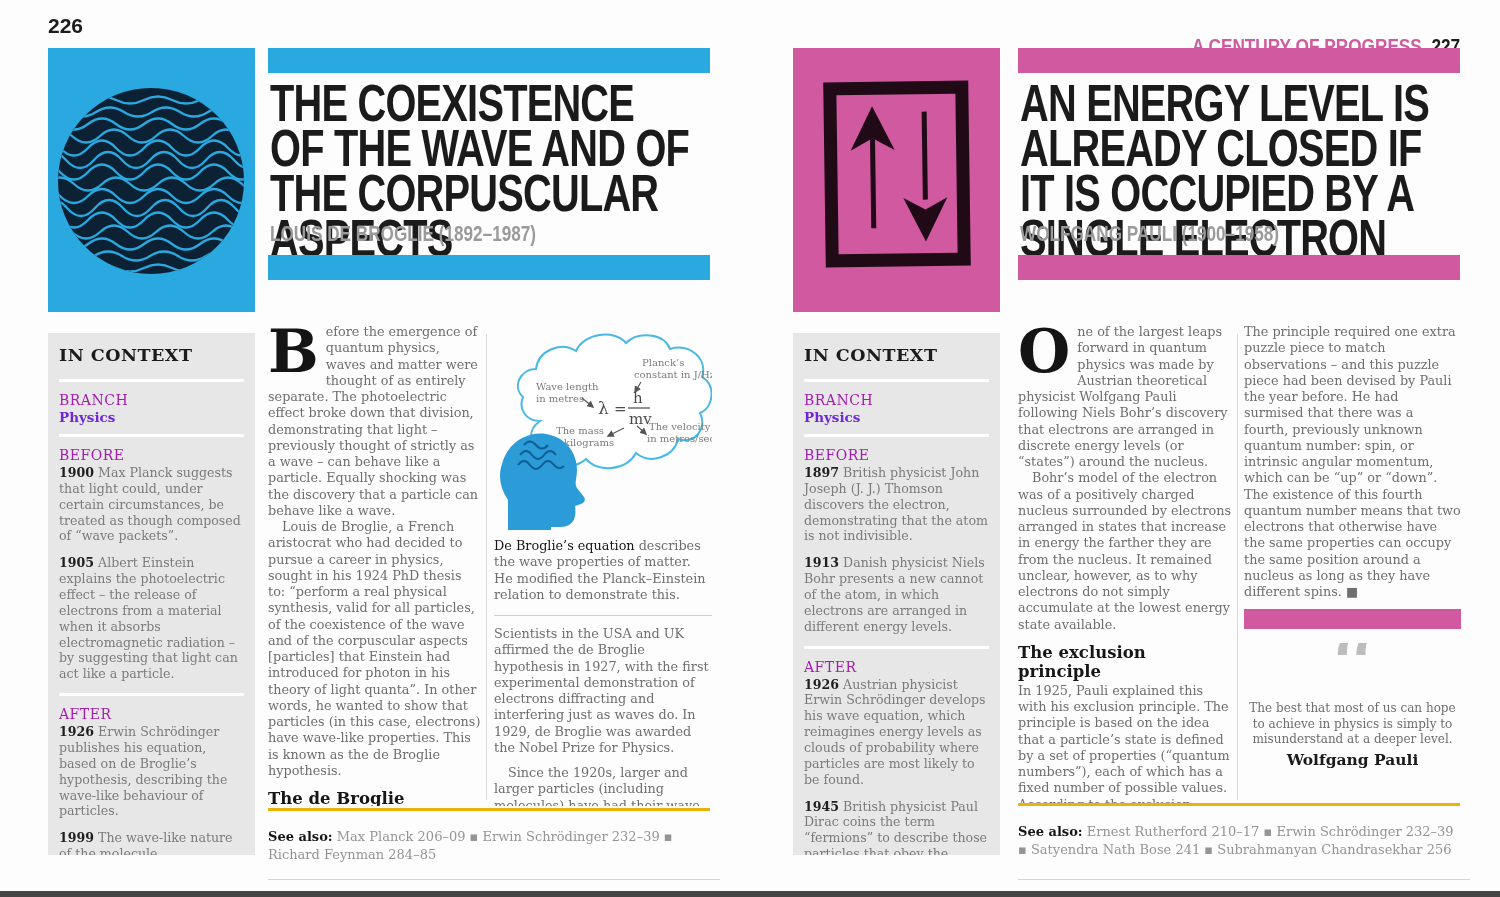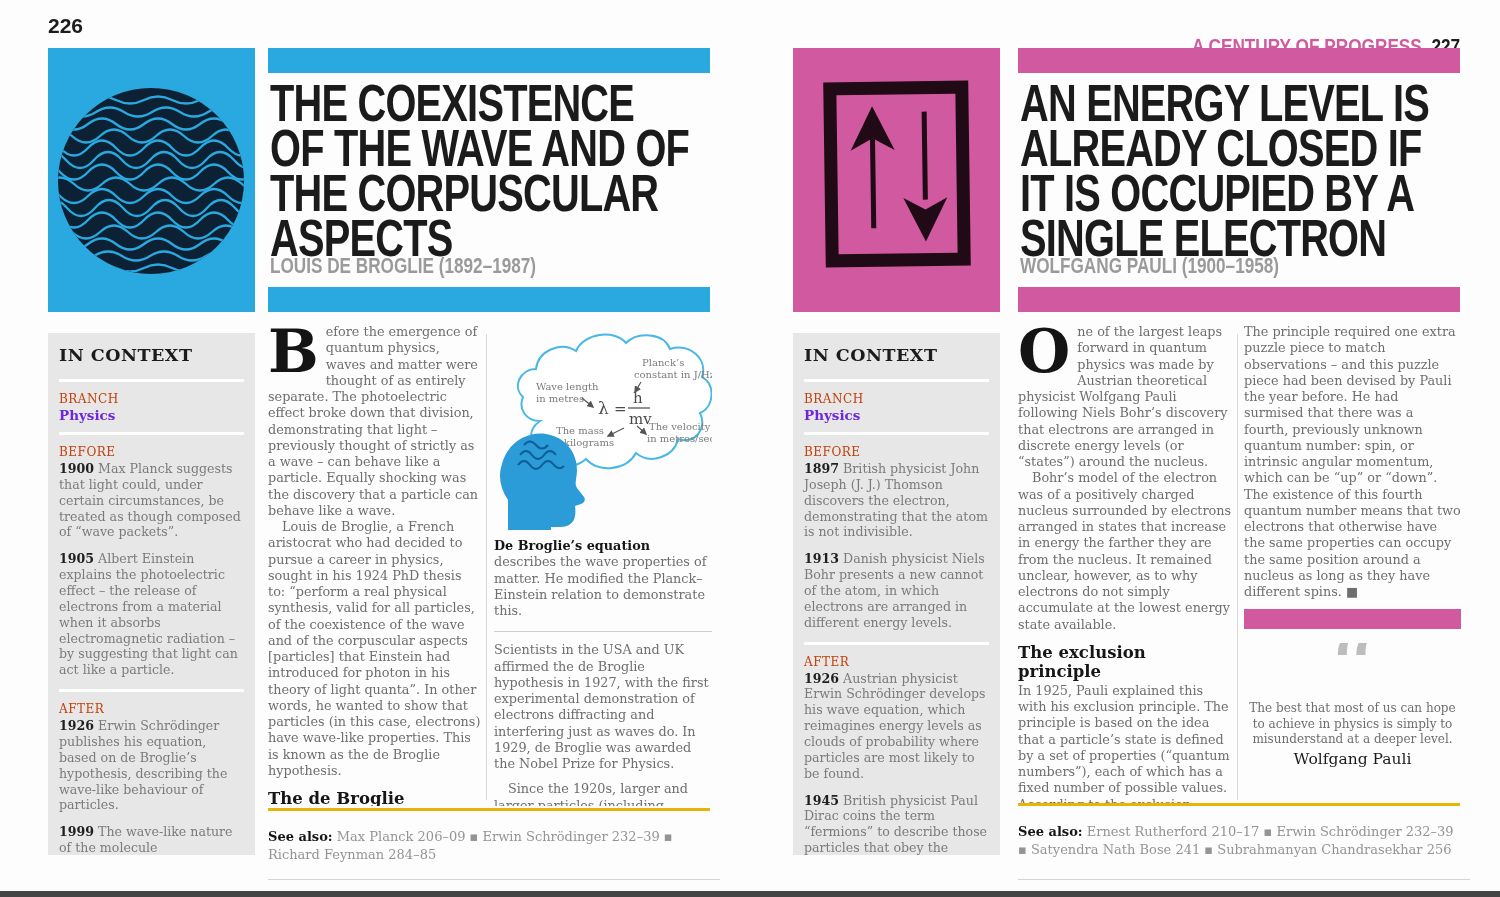--- a/index.html
+++ b/index.html
@@ -3,71 +3,71 @@
 <meta charset="utf-8">
 <style>
   * { margin:0; padding:0; box-sizing:border-box; }
   html,body { width:1500px; height:897px; background:#fdfdfd; overflow:hidden; }
   body { position:relative; font-family:"DejaVu Serif", serif; }
 
   .pagenum { position:absolute; font-family:"Liberation Sans",sans-serif; font-weight:700; font-size:21px; color:#1d1d1d; }
 
   
   .hero-img { position:absolute; width:207px; height:264px; }
-  .titleblock { position:absolute; width:442px; height:264px; }
+  .titleblock { position:absolute; width:442px; height:232px; }
   .cbar { position:absolute; left:0; width:100%; height:25px; }
   .cbar.top { top:0; }
   .cbar.bot { bottom:0; }
   .titlelines { position:absolute; top:33px; left:2px; }
   .titleline { height:45px; }
   .cond { display:inline-block; transform:scaleX(0.78); transform-origin:left top; white-space:nowrap;
           font-family:"Liberation Sans",sans-serif; font-weight:700; letter-spacing:-1px; }
   .titleline .cond { font-size:51px; line-height:45px; color:#1b1b1b; }
   .subtitle { position:absolute; bottom:33px; left:2px; }
   .subtitle .cond { font-size:22px; color:#9a9a9a; letter-spacing:0; }
 
   .rheader { position:absolute; top:14px; left:1018px; width:442px; text-align:right;margin-top:20px; }
   .cond-r { display:inline-block; transform:scaleX(0.82); transform-origin:right top; white-space:nowrap;
             font-family:"Liberation Sans",sans-serif; font-weight:700; font-size:21px; }
 
   
   .context { position:absolute; width:207px; height:522px; background:#e7e7e7; padding:12px 11px; overflow:hidden; }
   .ctx-head { font-weight:700; font-size:17.5px; color:#1b1b1b; letter-spacing:0.5px; padding-bottom:8px; }
   .ctx-rule { height:3px; background:#ffffff; margin:6px 0 7px 0; }
-  .ctx-label { font-size:12px; color:#c2410c; letter-spacing:0.5px;margin-top:10px; }
+  .ctx-label { font-size:14px; color:#a21caf; letter-spacing:0.5px;margin-top:10px; }
   .ctx-branch { font-size:13.5px; font-weight:700; color:#6d28d9; padding:1px 0 3px 0; }
   .ctx-entry { font-size:12.6px; line-height:1.26; color:#7b7b7b; margin:0 0 11px 0; }
   .ctx-entry .yr { font-weight:700; color:#1f1f1f; }
 
   
   .col { position:absolute; overflow:hidden; }
   .col p { font-size:12.8px; line-height:1.27; color:#6e6e6e; margin-bottom:9px; }
   .col p.noind { margin-bottom:0; }
   .col p.ind { text-indent:14px; margin-bottom:0; }
   .subhead { font-size:16.5px; font-weight:700; color:#161616; margin:10px 0 2px 0; }
   .dropcap { float:left; font-weight:700; font-size:60px; line-height:0.82; color:#141414; margin:3px 7px 0 0; }
   .vrule { position:absolute; width:1px; background:#d9d9d9; }
 
   .figcap { font-size:12.8px; line-height:1.27; color:#6e6e6e; margin-top:4px; }
-  .figcap .b { font-weight:700; color:#161616; }
+  .figcap .b { font-weight:400; color:#161616; }
   .hairline { height:1px; background:#cfcfcf; }
   .caprule { margin:12px 0 10px 0; }
 
   
   .seealso { position:absolute; border-top:3px solid #eab308; padding-top:17px; width:442px; }
   .seealso .txt { font-size:13px; line-height:1.35; color:#949494; }
   .seealso .lbl { font-weight:700; color:#161616; }
   .bottomhair { position:absolute; top:879px; height:1px; background:#d4d4d4; width:452px; }
 
   
   .pinkbar { width:100%; height:20px; }
   .quote { text-align:center; color:#6e6e6e; }
   .qmark { font-family:"DejaVu Serif",serif; color:#bdbdbd; font-size:96px; line-height:0.55; height:52px; overflow:hidden; }
   .qtext { font-size:12px; line-height:1.3; margin:6px 0 2px 0; }
-  .qauthor { font-size:15.5px; font-weight:400; color:#1b1b1b; }
+  .qauthor { font-size:15.5px; font-weight:700; color:#1b1b1b; }
 
   .bottomstrip { position:absolute; left:0; top:891px; width:1500px; height:6px; background:#454545; }
   svg text { font-family:"DejaVu Serif",serif; }
 </style>
 </head>
 <body>
 
 <div class="pagenum" style="left:48px; top:14px;">226</div>
 
 <div class="hero-img" style="left:48px; top:48px; background:#29a9e0;">

